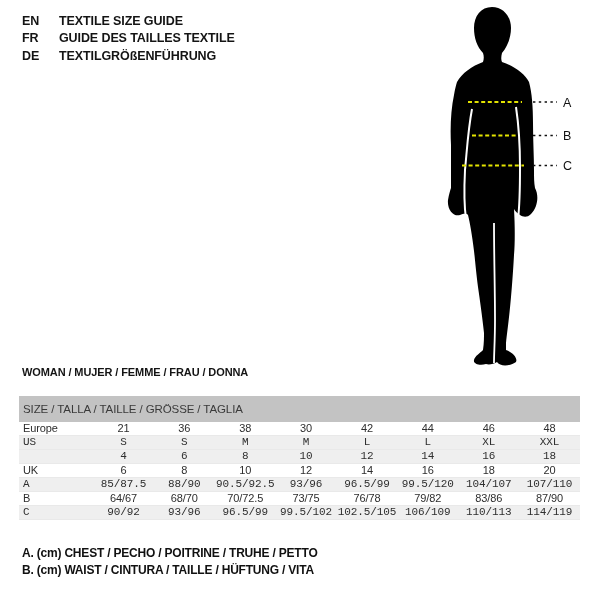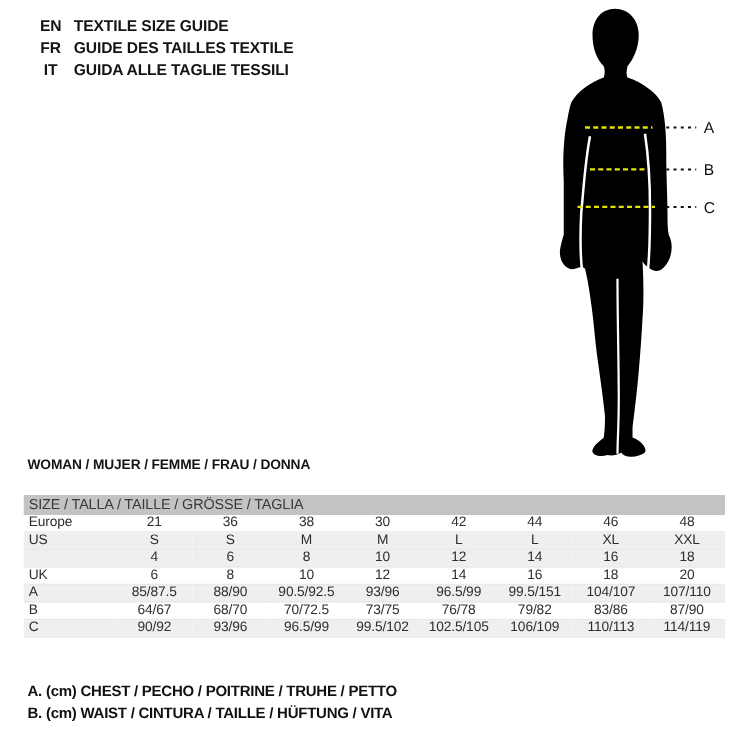--- a/index.html
+++ b/index.html
@@ -17,21 +17,21 @@
   .lang-list {
     position: absolute;
     left: 22px;
     top: 13px;
     font-size: 12.5px;
     font-weight: bold;
     letter-spacing: -0.1px;
     color: #141414;
   }
   .lang-row { height: 17.3px; line-height: 17.3px; white-space: nowrap; }
-  .lang-code { display: inline-block; width: 37px; text-align: center; }
+  .lang-code { display: inline-block; width: 37px; }
 
   
   .figure-svg { position: absolute; left: 430px; top: 5px; }
   .figure-svg text {
     font-family: "Liberation Sans", sans-serif;
     font-size: 12.5px;
     fill: #111111;
   }
 
   
@@ -57,34 +57,34 @@
     letter-spacing: -0.1px;
   }
   .size-table col.label-col { width: 74px; }
   .size-table th.chart-header {
     background: #c3c3c3;
     font-weight: normal;
     font-size: 11.5px;
     color: #3a3a3a;
     text-align: left;
     padding: 0 0 0 4px;
-    height: 16px;
+    height: 26px;
     line-height: 14px;
     white-space: nowrap;
   }
   .size-table td {
     text-align: center;
     padding: 0;
     height: 13px;
     line-height: 13px;
     border-bottom: 1px solid #e9e9e9;
     white-space: nowrap;
   }
   .size-table td.row-label { text-align: left; padding-left: 4px; margin-left: 16px; }
-  .size-table tr.shaded td { background: #efefef; }
+  .size-table tr.shaded td { background: #efefef; font-family: Liberation Mono, monospace; }
 
   
   .legend {
     position: absolute;
     left: 22px;
     top: 545px;
     font-size: 12px;
     letter-spacing: -0.2px;
     color: #111111;
   }
@@ -96,21 +96,21 @@
 <div class="canvas">
 
   <div class="lang-list">
     <div class="lang-row">
       <span class="lang-code">EN</span><span>TEXTILE SIZE GUIDE</span>
     </div>
     <div class="lang-row">
       <span class="lang-code">FR</span><span>GUIDE DES TAILLES TEXTILE</span>
     </div>
     <div class="lang-row">
-      <span class="lang-code">IT</span><span>GUIDA ALLE TAGLIE TESSILI</span>
+      <span class="lang-code">DE</span><span>TEXTILGRÖßENFÜHRUNG</span>
     </div>
   </div>
 
   <svg class="figure-svg" width="170" height="365" viewBox="0 0 170 365">
 
     <path fill="#000000" d="
       M62,2
       C73,2 81,11 81,23
       C81,33 77,42 72,48
       C71,52 71,55 72,57
@@ -226,21 +226,21 @@
         <td>18</td>
         <td>20</td>
       </tr>
       <tr class="shaded">
         <td class="row-label">A</td>
         <td>85/87.5</td>
         <td>88/90</td>
         <td>90.5/92.5</td>
         <td>93/96</td>
         <td>96.5/99</td>
-        <td>99.5/151</td>
+        <td>99.5/120</td>
         <td>104/107</td>
         <td>107/110</td>
       </tr>
       <tr>
         <td class="row-label">B</td>
         <td>64/67</td>
         <td>68/70</td>
         <td>70/72.5</td>
         <td>73/75</td>
         <td>76/78</td>

